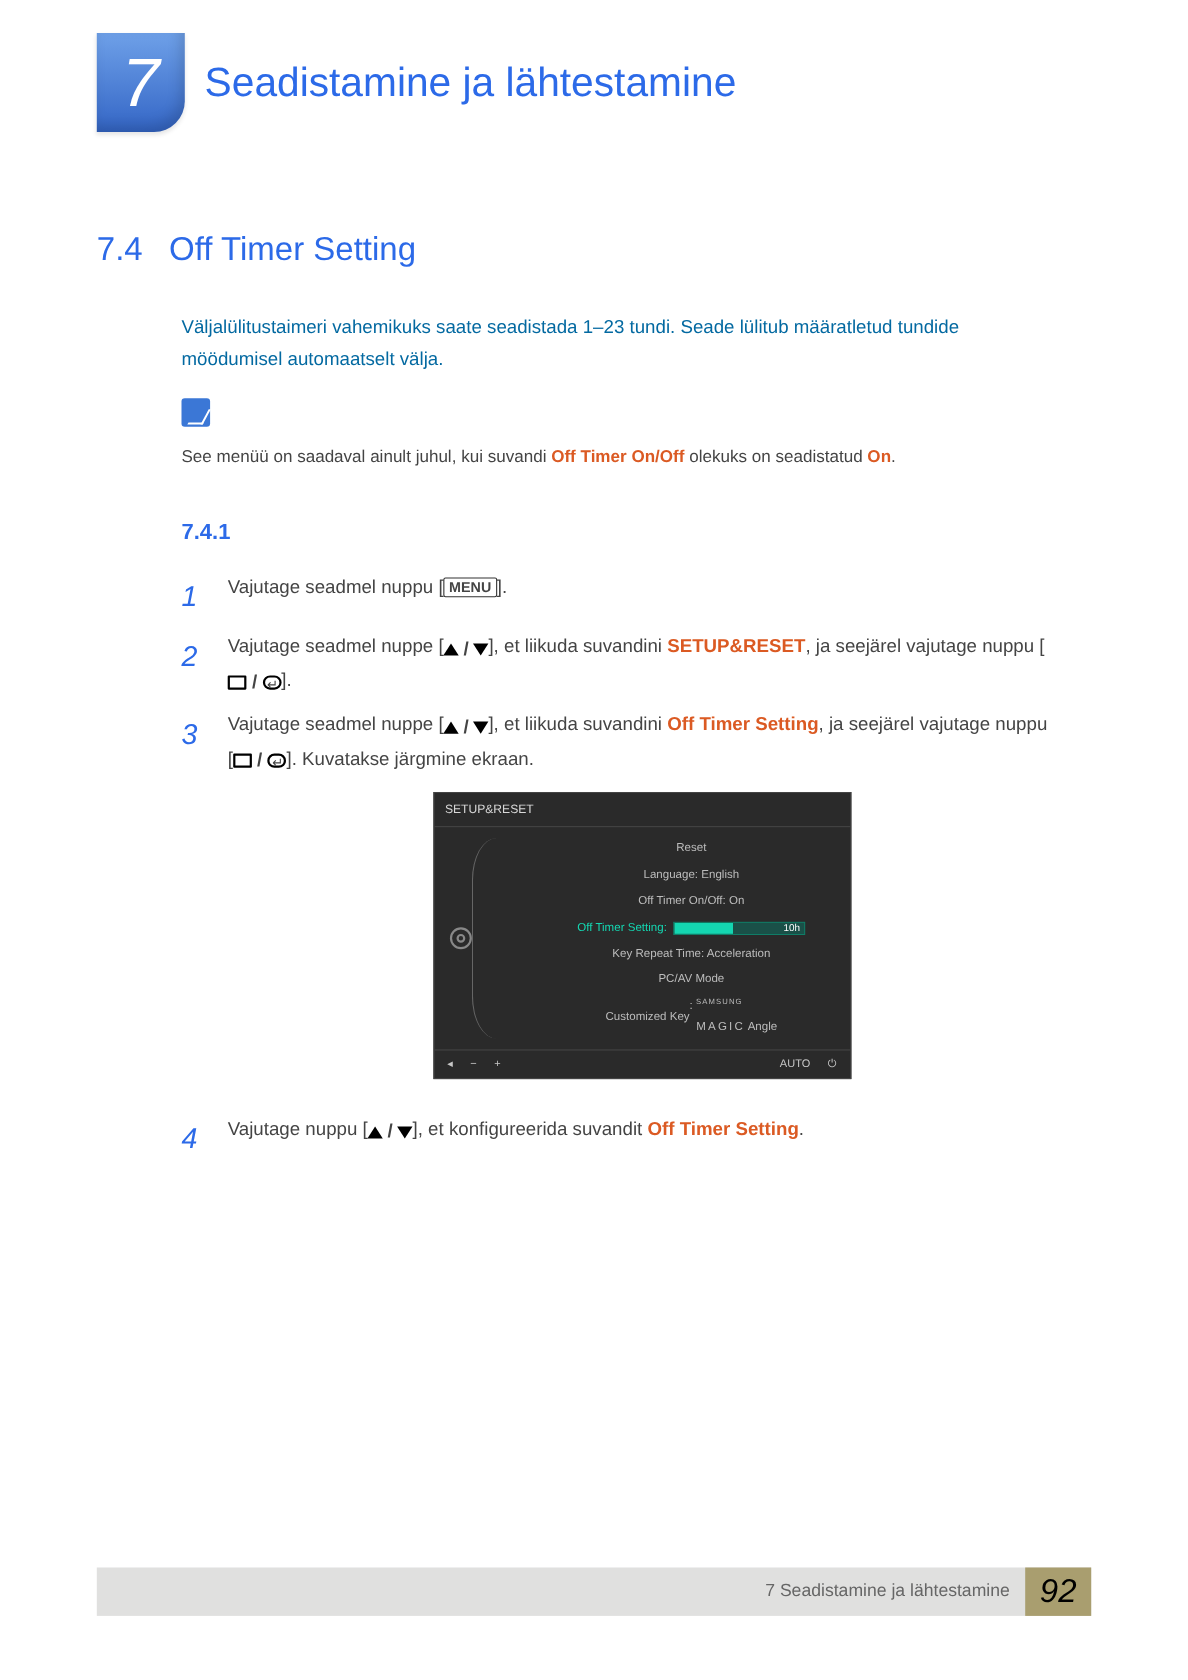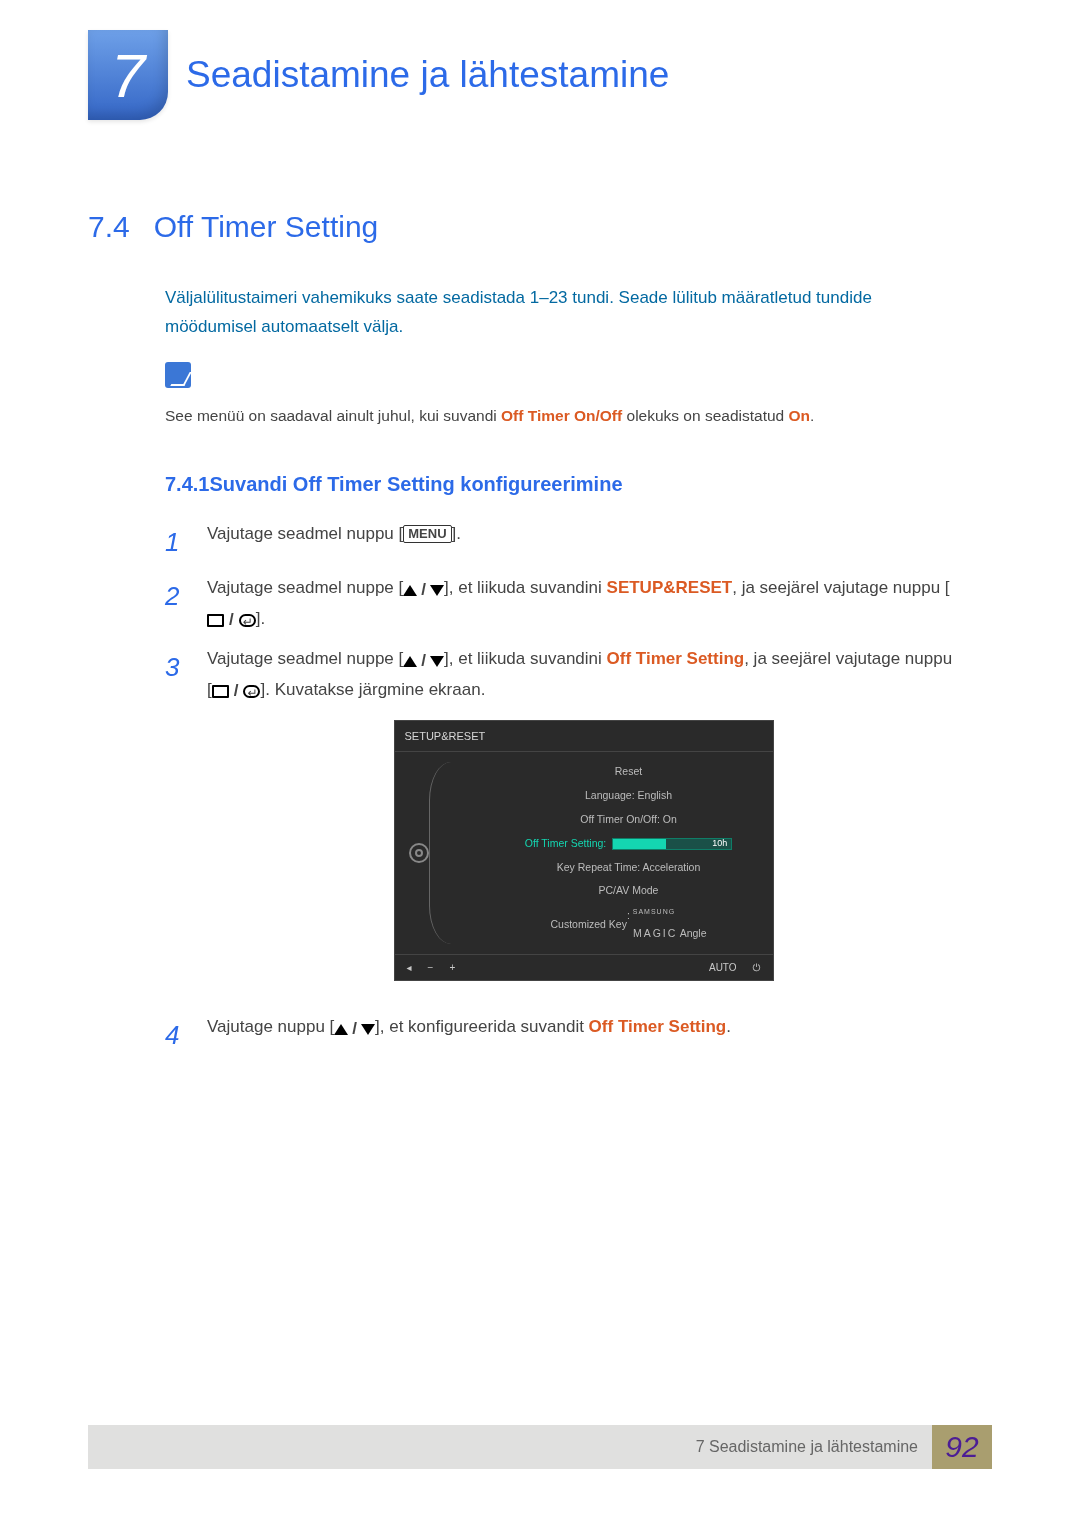--- a/index.html
+++ b/index.html
@@ -247,21 +247,21 @@
     padding-left: 48px;
   }
   .page-footer-text {
     color: #666;
     font-size: 16px;
     padding-right: 14px;
   }
   .page-num-box {
     width: 60px; height: 44px;
     background: #a99e6f;
-    color: #4c1d95;
+    color: #000000;
     font-size: 30px;
     font-style: italic;
     font-weight: 300;
     display:flex; align-items:center; justify-content:center;
   }
 </style>
 </head>
 <body>
 
 <div class="header">
@@ -278,21 +278,20 @@
 
 <div class="note-row">
   <div class="note-icon"></div>
   <div class="note-text">
     <span>See menüü on saadaval ainult juhul, kui suvandi </span><span class="hl-red">Off Timer On/Off</span><span> olekuks on seadistatud </span><span class="hl-red">On</span><span>.</span>
   </div>
 </div>
 
 <div class="subsection">
   <span>7.4.1</span>
-  <span>Suvandi Off Timer Setting konfigureerimine</span>
 </div>
 
 <div class="step-list">
 
   <div class="step">
     <div class="step-num">1</div>
     <div class="step-body">
       <span>Vajutage seadmel nuppu [</span><span class="keycap">MENU</span><span>].</span>
     </div>
   </div>

